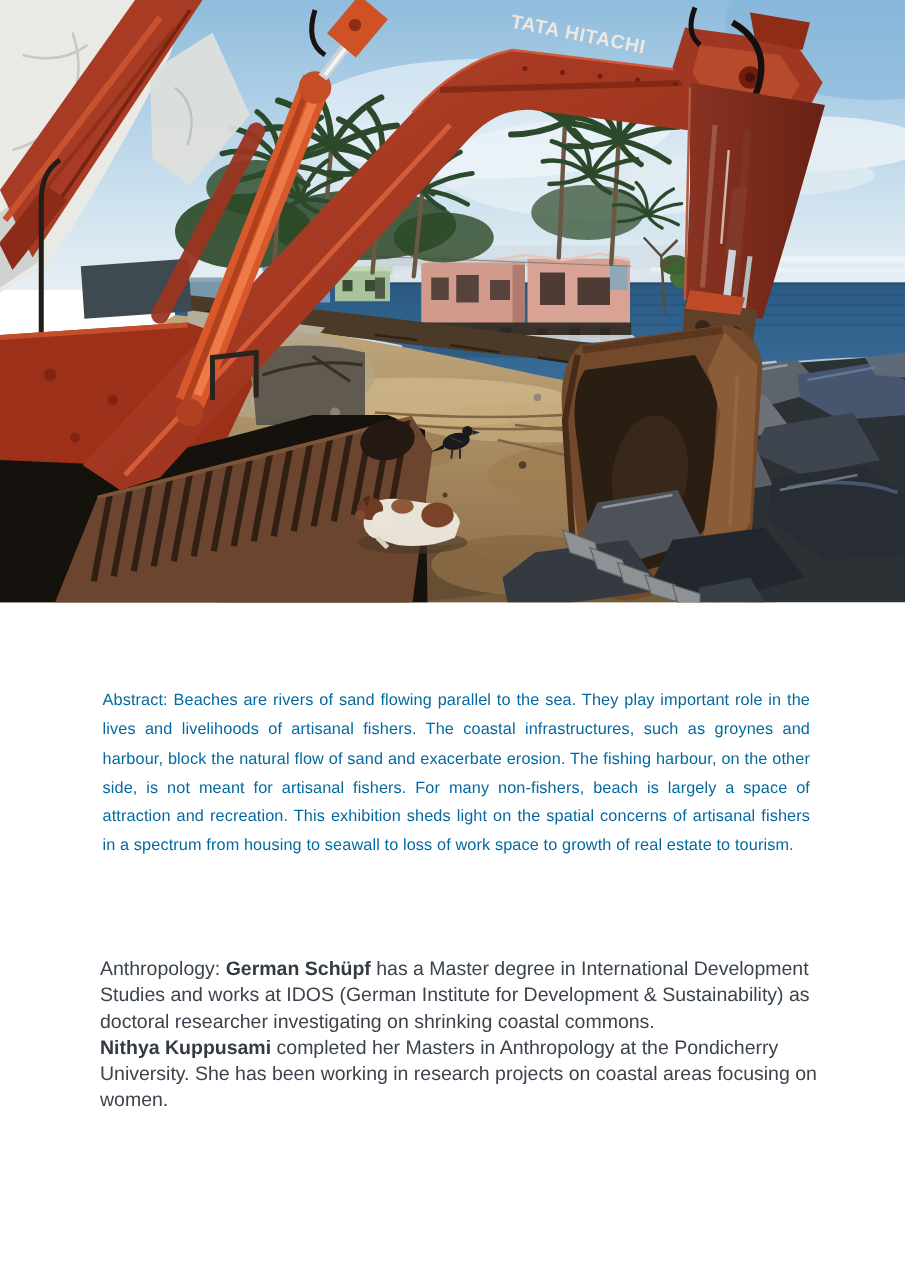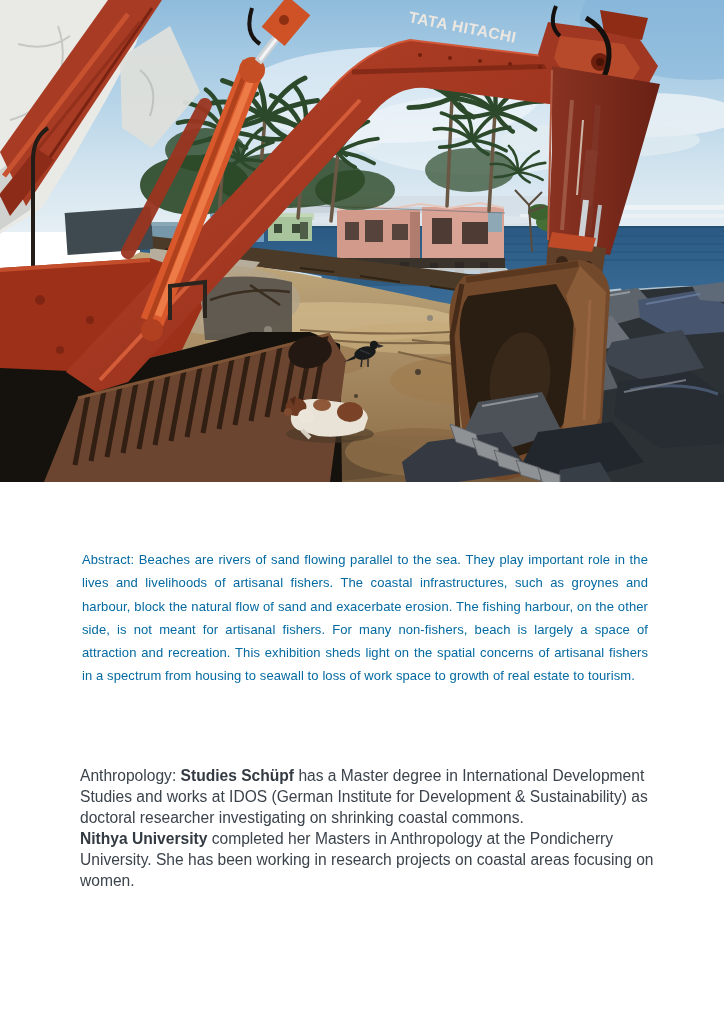--- a/index.html
+++ b/index.html
@@ -359,15 +359,15 @@
     <path d="M302,430 L310,438" stroke="#d9d2c4" stroke-width="4"></path>
   </g>
 </svg>
 </figure>
 
 <section class="abstract">
   <p>Abstract: Beaches are rivers of sand flowing parallel to the sea. They play important role in the lives and livelihoods of artisanal fishers. The coastal infrastructures, such as groynes and harbour, block the natural flow of sand and exacerbate erosion. The fishing harbour, on the other side, is not meant for artisanal fishers. For many non-fishers, beach is largely a space of attraction and recreation. This exhibition sheds light on the spatial concerns of artisanal fishers in a spectrum from housing to seawall to loss of work space to growth of real estate to tourism.</p>
 </section>
 
 <section class="contributors">
-  <p><span>Anthropology: </span><strong>Studies Schüpf</strong><span> has a Master degree in International Development Studies and works at IDOS (German Institute for Development &amp; Sustainability) as doctoral researcher investigating on shrinking coastal commons.</span></p>
-  <p><strong>Nithya University</strong><span> completed her Masters in Anthropology at the Pondicherry University. She has been working in research projects on coastal areas focusing on women.</span></p>
+  <p><span>Anthropology: </span><strong>German Schüpf</strong><span> has a Master degree in International Development Studies and works at IDOS (German Institute for Development &amp; Sustainability) as doctoral researcher investigating on shrinking coastal commons.</span></p>
+  <p><strong>Nithya Kuppusami</strong><span> completed her Masters in Anthropology at the Pondicherry University. She has been working in research projects on coastal areas focusing on women.</span></p>
 </section>
 
 </body></html>

